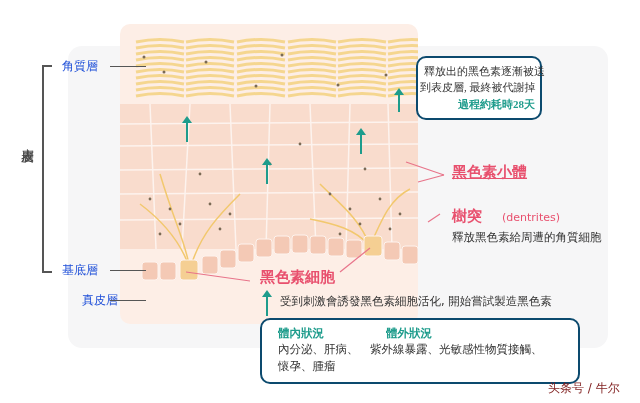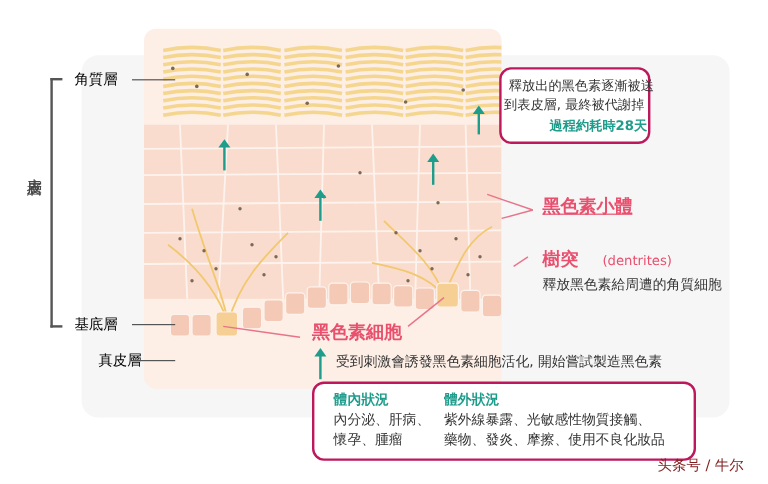--- a/index.html
+++ b/index.html
@@ -1,24 +1,24 @@
 <!DOCTYPE html>
 <html><head>
 <meta charset="utf-8">
 <style>
   html,body{margin:0;padding:0;background:#ffffff;}
   body{width:640px;height:403px;position:relative;overflow:hidden;font-family:"DejaVu Sans",sans-serif;}
   .abs{position:absolute;}
   .bg-panel{left:68px;top:46px;width:540px;height:302px;background:#f6f6f7;border-radius:14px;}
   .skin{left:120px;top:24px;width:298px;height:300px;background:#fdeee6;border-radius:10px;overflow:hidden;}
-  .label{font-size:12px;color:#000000;white-space:nowrap;}
+  .label{font-size:12px;color:#1d4ed8;white-space:nowrap;}
   .leader{height:1px;background:#555;}
   .bracket{border:2px solid #555;border-right:none;}
   .vtext{font-size:13px;color:#444;writing-mode:vertical-rl;letter-spacing:1px;}
-  .infobox{border:2px solid #be185d;border-radius:10px;background:#fff;}
+  .infobox{border:2px solid #0c4a6e;border-radius:10px;background:#fff;font-family:Liberation Serif, serif;}
   .pink{color:#e8506e;}
   .teal{color:#1e9c8c;}
   .desc{font-size:11.5px;color:#333;white-space:nowrap;}
   .arrow{width:2px;background:#1e9c8c;}
   .arrow:before{content:"";position:absolute;left:-4px;top:-6px;border-left:5px solid transparent;border-right:5px solid transparent;border-bottom:7px solid #1e9c8c;}
   .watermark{font-size:12px;color:#7f1d1d;}
 </style>
 </head>
 <body>
 
@@ -155,18 +155,17 @@
 
 <div class="abs pink" style="left:260px;top:268px;font-size:15px;font-weight:bold;">黑色素細胞</div>
 
 <div class="abs arrow" style="left:266px;top:296px;height:20px;"></div>
 <div class="abs desc" style="left:280px;top:294px;">受到刺激會誘發黑色素細胞活化, 開始嘗試製造黑色素</div>
 
 <div class="abs infobox" style="left:222px;top:318px;width:316px;height:62px;margin-left:38px;">
   <div class="teal" style="position:absolute;left:16px;top:6px;font-size:11.5px;font-weight:bold;">體內狀況</div>
   <div class="desc" style="position:absolute;left:16px;top:22px;">內分泌、肝病、</div>
   <div class="desc" style="position:absolute;left:16px;top:39px;">懷孕、腫瘤</div>
-  <div class="teal" style="position:absolute;left:108px;top:6px;font-size:11.5px;font-weight:bold;">體外狀況</div>
+  <div class="teal" style="position:absolute;left:124px;top:6px;font-size:11.5px;font-weight:bold;">體外狀況</div>
   <div class="desc" style="position:absolute;left:108px;top:22px;">紫外線暴露、光敏感性物質接觸、</div>
-  <div class="desc" style="position:absolute;left:108px;top:39px;">藥物、發炎、摩擦、使用不良化妝品</div>
 </div>
 
 <div class="abs watermark" style="left:548px;top:380px;">头条号 / 牛尔</div>
 
 </body></html>

